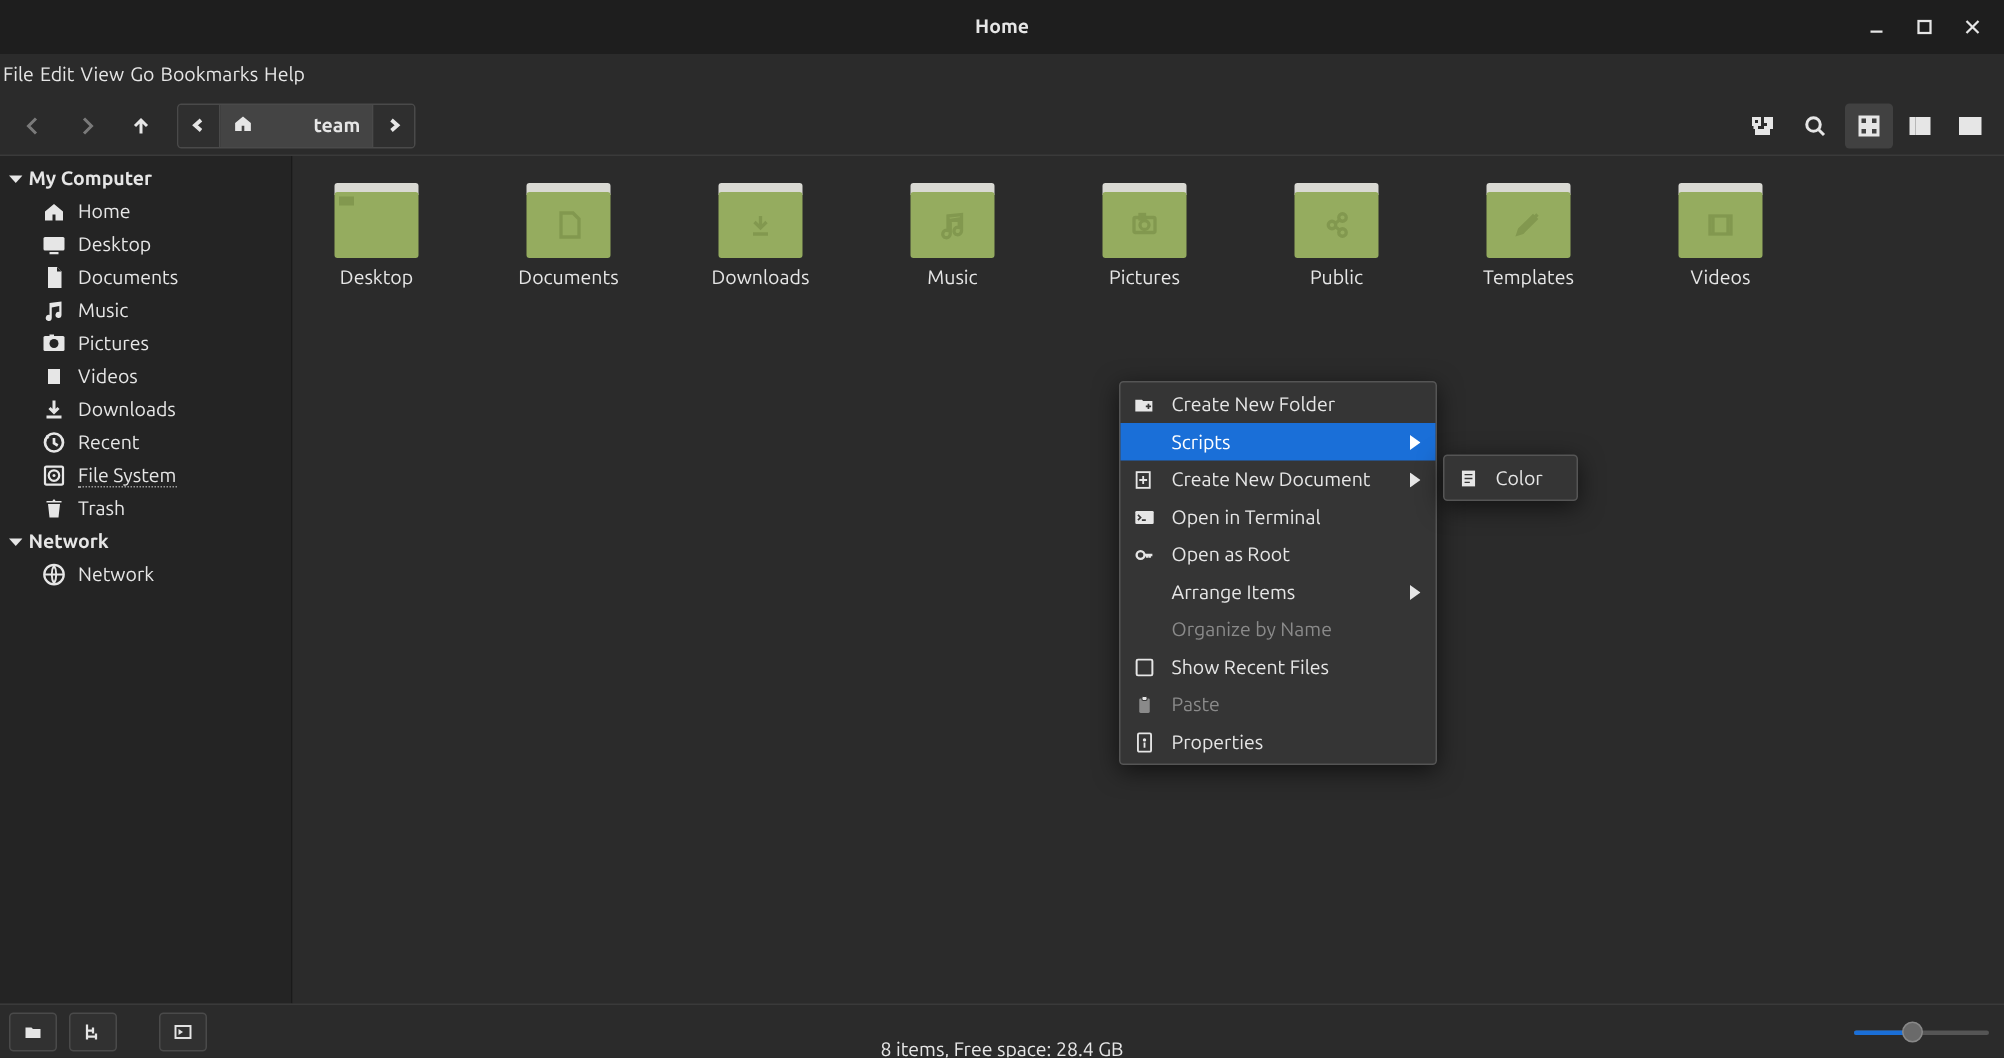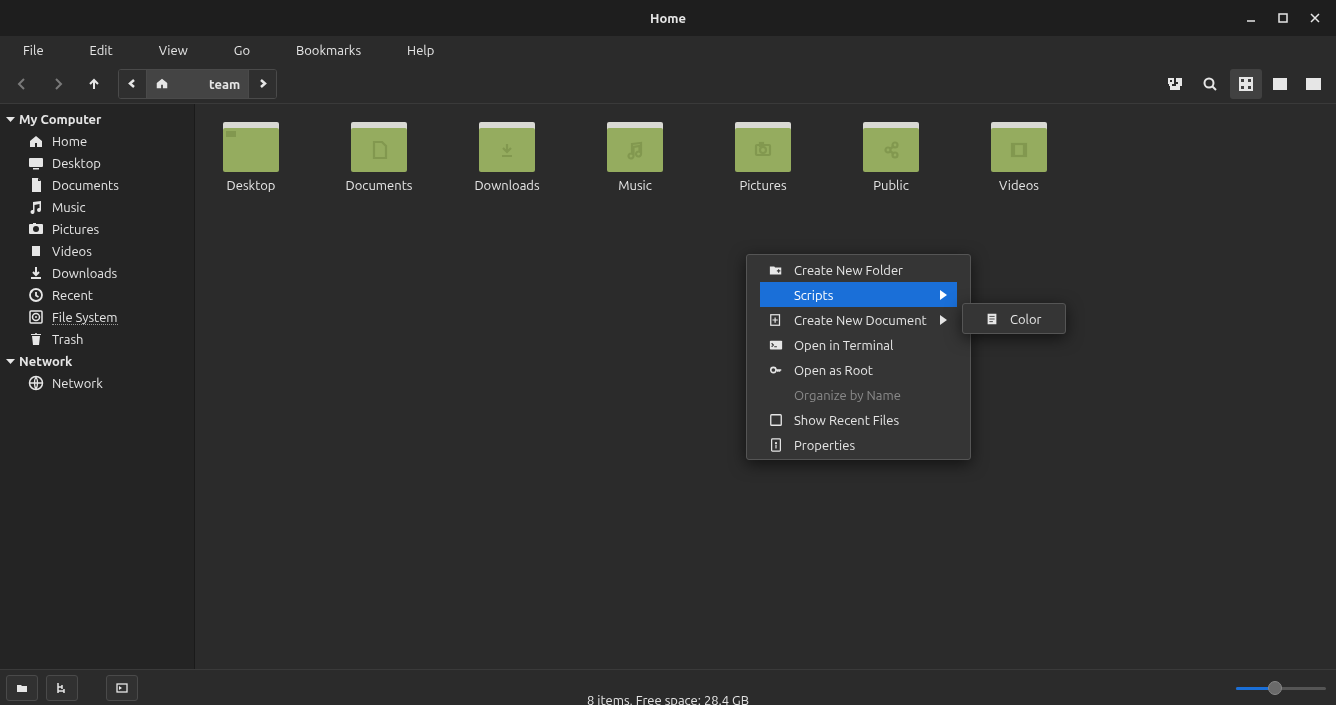--- a/index.html
+++ b/index.html
@@ -23,21 +23,21 @@
 
   
   .titlebar{height:36px;background:var(--bg-titlebar);display:flex;align-items:center;justify-content:center;position:relative;}
   .titlebar .title{font-weight:600;font-size:13px;}
   .winctl{position:absolute;right:6px;top:0;height:36px;display:flex;align-items:center;gap:2px;}
   .winctl button{width:30px;height:28px;background:transparent;border:none;color:var(--fg);cursor:pointer;display:flex;align-items:center;justify-content:center;}
   .winctl svg{width:12px;height:12px;stroke:var(--fg);stroke-width:1.5;fill:none;}
 
   
   .menubar{height:28px;display:flex;align-items:stretch;background:var(--bg);border-bottom:1px solid transparent;}
-  .menubar .mitem{padding:0 23px;display:flex;align-items:center;cursor:pointer;}
+  .menubar .mitem{padding:0 2px;display:flex;align-items:center;cursor:pointer;}
 
   
   .toolbar{height:40px;display:flex;align-items:center;padding:0 6px;gap:4px;background:var(--bg);border-bottom:1px solid var(--border);}
   .tbtn{width:32px;height:30px;display:flex;align-items:center;justify-content:center;background:transparent;border:none;border-radius:3px;cursor:pointer;}
   .tbtn.active{background:#414141;}
   .tbtn svg{width:16px;height:16px;stroke:var(--fg);stroke-width:2;fill:none;}
   .tbtn.dim svg{stroke:#7a7a7a;}
   .pathbar{display:flex;align-items:stretch;height:30px;border:1px solid #4a4a4a;border-radius:3px;overflow:hidden;margin-left:4px;}
   .pathbar .seg{display:flex;align-items:center;padding:0 8px;background:#2f2f2f;border-right:1px solid #4a4a4a;cursor:pointer;}
   .pathbar .seg:last-child{border-right:none;}
@@ -62,21 +62,21 @@
   .icongrid{display:flex;flex-wrap:wrap;align-content:flex-start;padding:24px 8px 8px 16px;gap:24px 48px;}
   .file{width:80px;display:flex;flex-direction:column;align-items:center;gap:6px;cursor:pointer;}
   .file .fldr{width:56px;height:44px;position:relative;}
   .file .tab{position:absolute;top:-6px;left:0;width:56px;height:8px;background:var(--folder-tab);border-radius:2px 2px 0 0;}
   .file .body{position:absolute;inset:0;background:var(--folder);border-radius:2px;display:flex;align-items:center;justify-content:center;height:44px;width:56px;}
   .file .body svg{width:22px;height:22px;fill:none;stroke:var(--folder-shade);stroke-width:2.2;}
   .file .desktop-stripe{position:absolute;top:3px;left:3px;width:10px;height:6px;background:var(--folder-shade);}
   .file .flabel{font-size:13px;color:var(--fg);text-align:center;white-space:nowrap;}
 
   
-  .ctxmenu{position:absolute;background:var(--menu-bg);border:1px solid var(--menu-border);border-radius:3px;padding:2px 13px;box-shadow:0 4px 16px rgba(0,0,0,.6);min-width:212px;}
+  .ctxmenu{position:absolute;background:var(--menu-bg);border:1px solid var(--menu-border);border-radius:3px;padding:2px 0;box-shadow:0 4px 16px rgba(0,0,0,.6);min-width:212px;}
   .ctxitem{display:flex;align-items:center;gap:10px;padding:4px 10px 4px 8px;cursor:pointer;color:var(--fg);height:25px;}
   .ctxitem.hover{background:var(--menu-hover);color:#fff;}
   .ctxitem.hover .arrow svg{fill:#fff;}
   .ctxitem.disabled{color:var(--fg-dim);}
   .ctxitem .cicon{width:16px;height:16px;flex:none;display:flex;align-items:center;justify-content:center;}
   .ctxitem .cicon svg{width:14px;height:14px;fill:var(--fg);}
   .ctxitem.disabled .cicon svg{fill:var(--fg-dim);}
   .ctxitem .clabel{flex:1;white-space:nowrap;}
   .ctxitem .arrow{width:10px;display:flex;align-items:center;justify-content:flex-end;}
   .ctxitem .arrow svg{width:7px;height:10px;fill:var(--fg);}
@@ -400,20 +400,31 @@
               </svg>
             </div>
           </div>
           <span class="flabel">Public</span>
         </div>
         <div class="file">
           <div class="fldr">
             <div class="tab"></div>
             <div class="body">
               <svg viewBox="0 0 22 22">
+                <path d="M4 17L17 4M4 17l3-1 9-9-2-2-9 9z"></path>
+              </svg>
+            </div>
+          </div>
+          <span class="flabel">Templates</span>
+        </div>
+        <div class="file">
+          <div class="fldr">
+            <div class="tab"></div>
+            <div class="body">
+              <svg viewBox="0 0 22 22">
                 <rect x="4" y="5" width="14" height="12"></rect>
                 <path d="M6 5v12M16 5v12"></path>
               </svg>
             </div>
           </div>
           <span class="flabel">Videos</span>
         </div>
       </div>
 
     <div class="ctxmenu" id="ctx1" style="left:551px;top:150px;">
@@ -461,34 +472,54 @@
         </div>
         <div class="ctxitem">
           <span class="cicon">
             <svg viewBox="0 0 16 16">
               <use href="#i-key"></use>
             </svg>
           </span>
           <span class="clabel">Open as Root</span>
           <span class="arrow"></span>
         </div>
+        <div class="ctxitem indent">
+          <span class="cicon">
+            <svg viewBox="0 0 16 16"></svg>
+          </span>
+          <span class="clabel">Arrange Items</span>
+          <span class="arrow">
+            <svg viewBox="0 0 7 10">
+              <path d="M0 0l7 5-7 5z"></path>
+            </svg>
+          </span>
+        </div>
         <div class="ctxitem disabled indent">
           <span class="cicon">
             <svg viewBox="0 0 16 16"></svg>
           </span>
           <span class="clabel">Organize by Name</span>
           <span class="arrow"></span>
         </div>
         <div class="ctxitem">
           <span class="cicon">
             <svg viewBox="0 0 16 16">
               <use href="#i-checkbox"></use>
             </svg>
           </span>
           <span class="clabel">Show Recent Files</span>
+          <span class="arrow"></span>
+        </div>
+        <div class="ctxitem disabled">
+          <span class="cicon">
+            <svg viewBox="0 0 16 16">
+              <use href="#i-paste"></use>
+            </svg>
+          </span>
+          <span class="clabel">Paste</span>
           <span class="arrow"></span>
         </div>
         <div class="ctxitem">
           <span class="cicon">
             <svg viewBox="0 0 16 16">
               <use href="#i-properties"></use>
             </svg>
           </span>
           <span class="clabel">Properties</span>
           <span class="arrow"></span>

